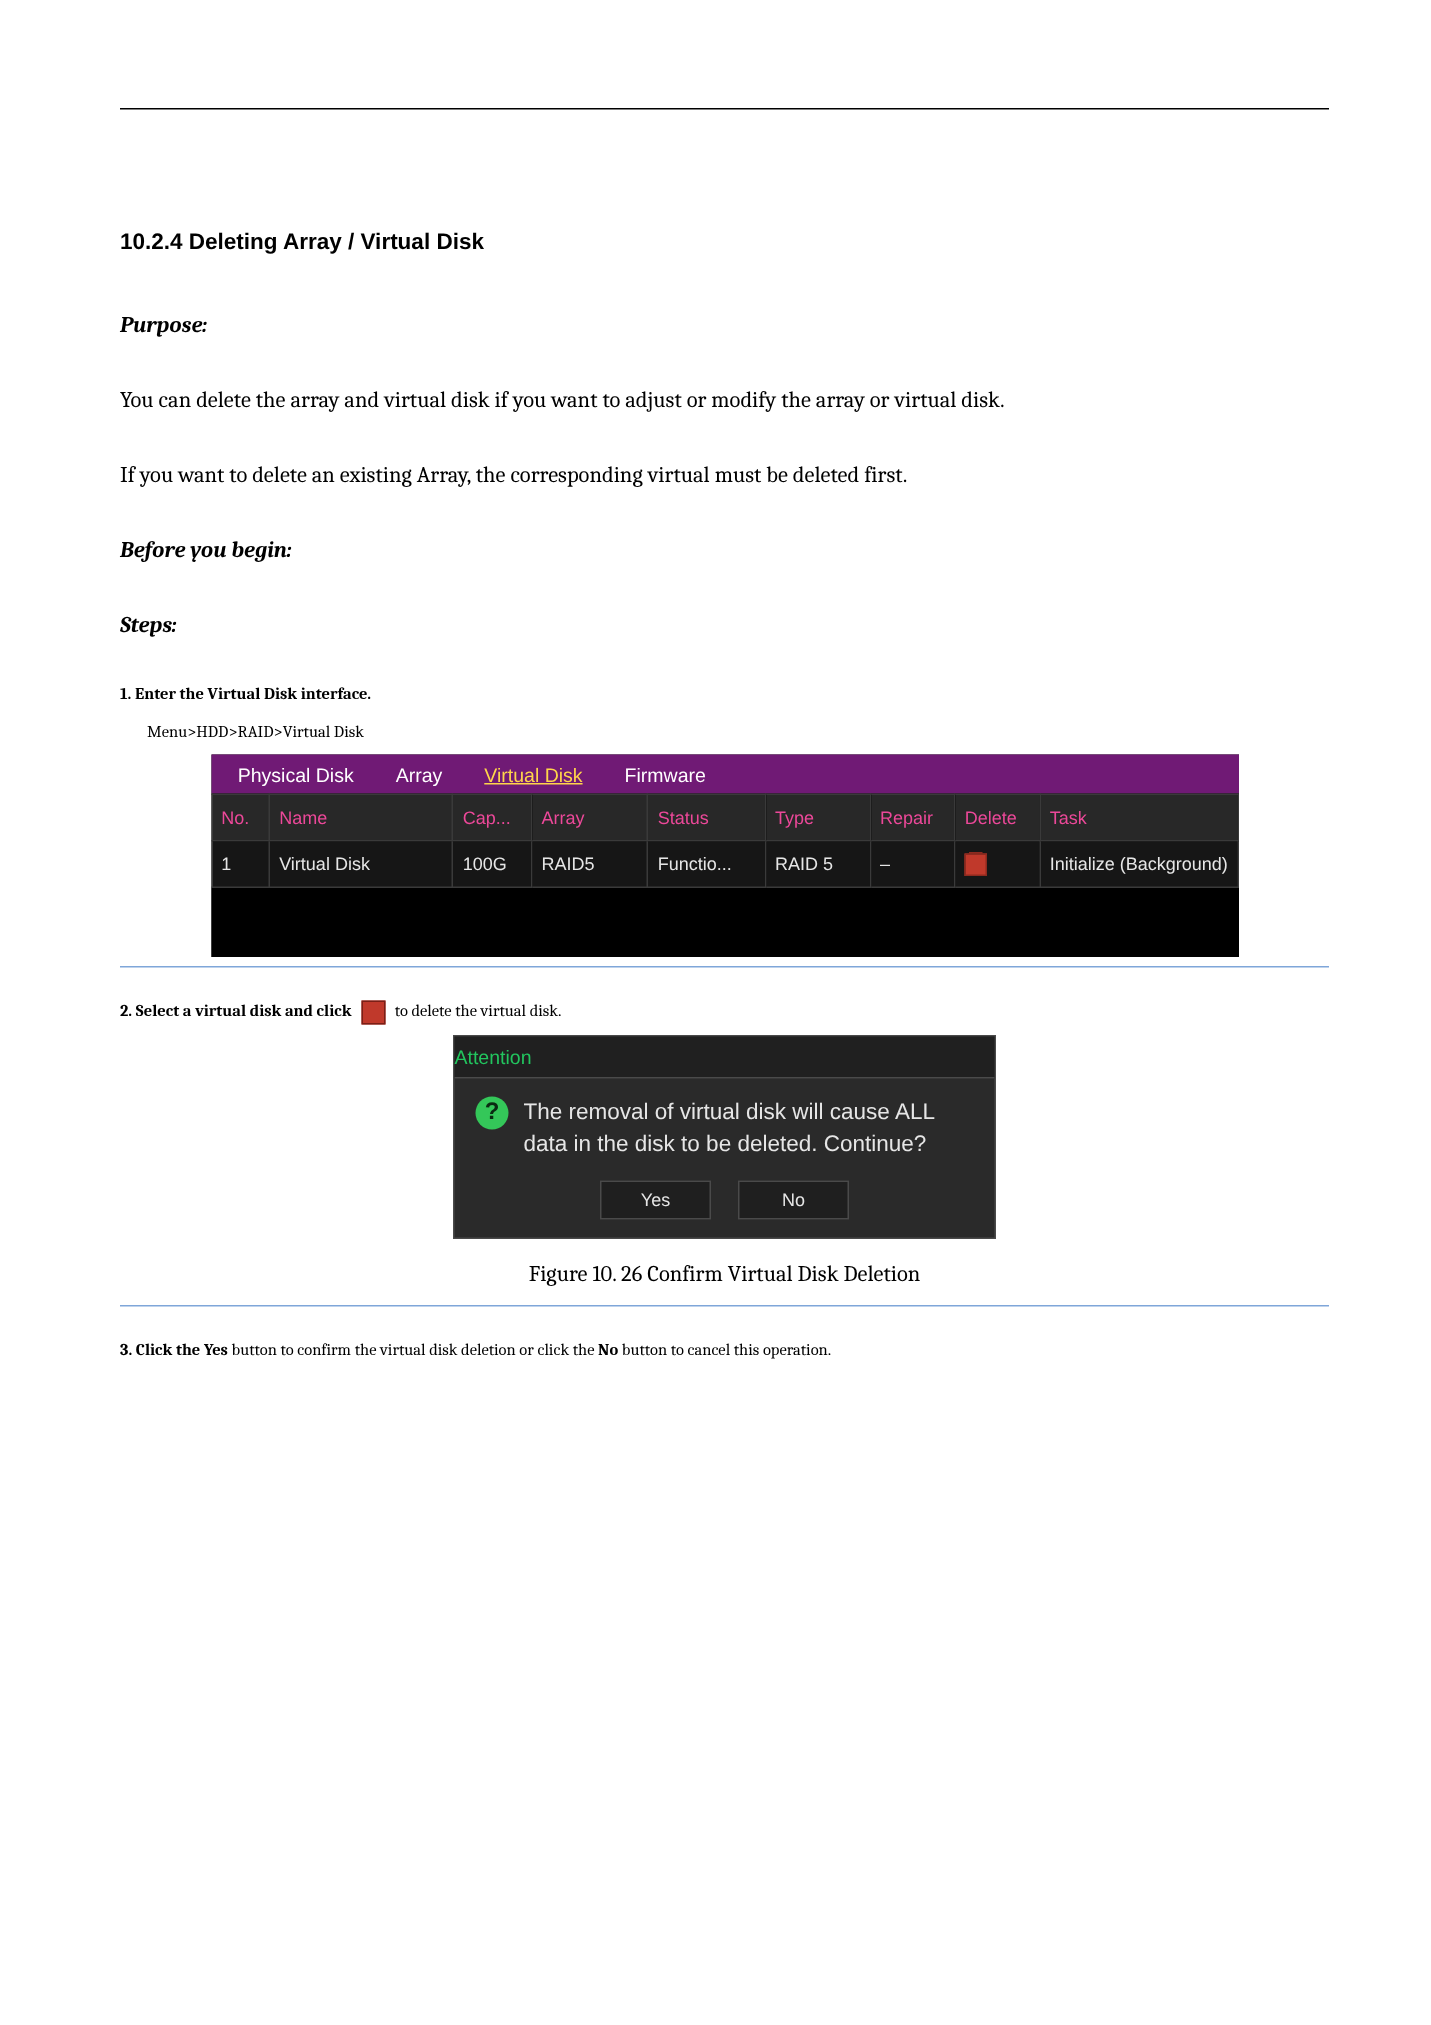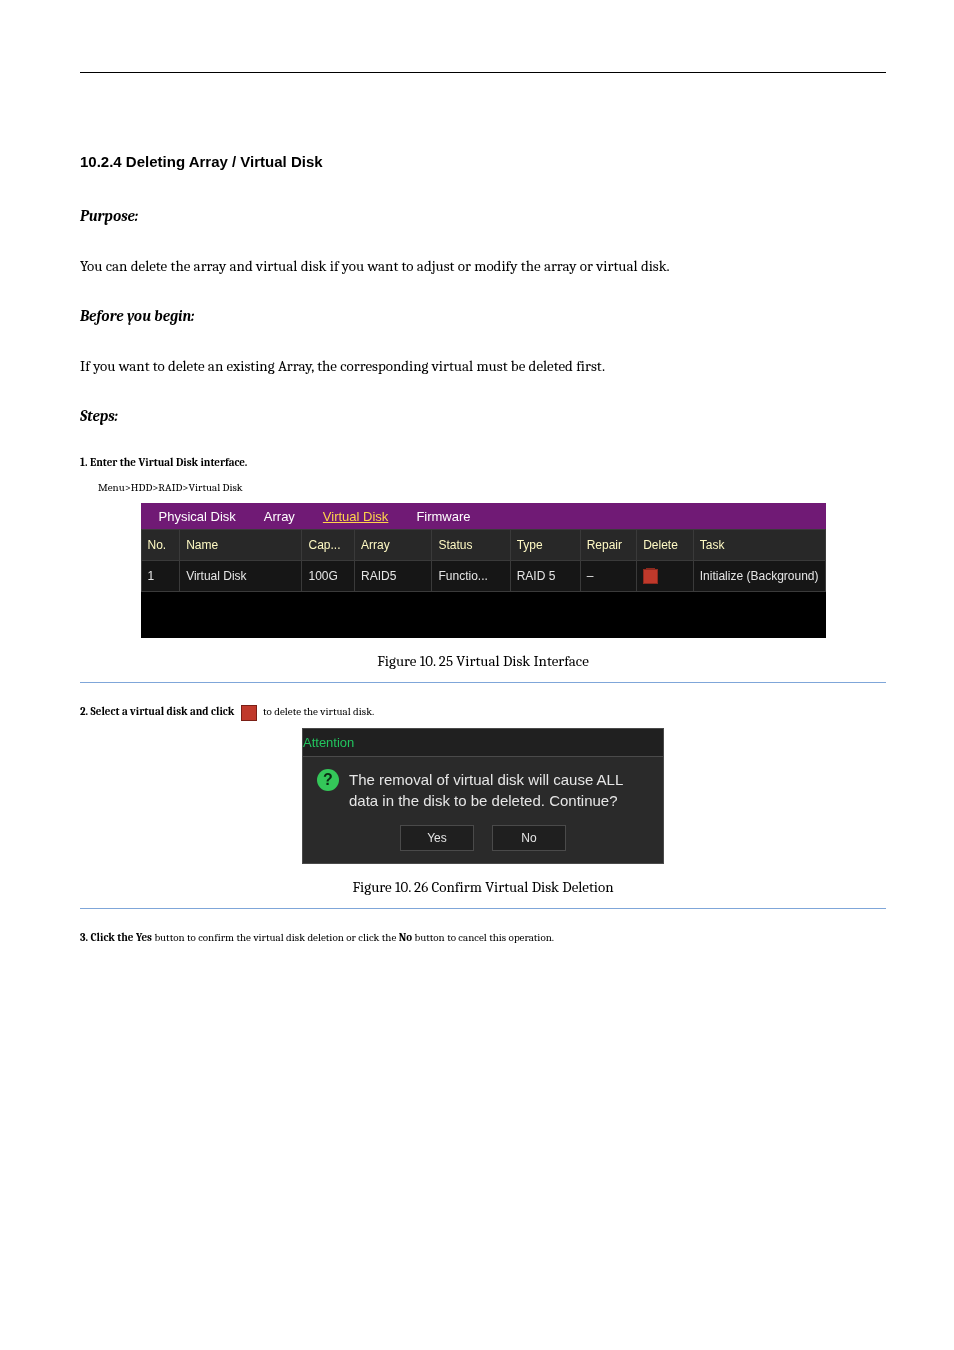--- a/index.html
+++ b/index.html
@@ -103,21 +103,21 @@
     text-align: left;
     font-weight: normal;
     padding: 4px 6px;
     height: 22px;
     border: 1px solid #3a3a3a;
     white-space: nowrap;
     overflow: hidden;
   }
   .vd-table thead th {
     background: #282828;
-    color: #fef9c3;
+    color: #ec4899;
   }
   .vd-table tbody td {
     background: #161616;
     color: #e6e6e6;
   }
   .vd-table .col-no     { width: 26px; }
   .vd-table .col-name   { width: 112px; }
   .vd-table .col-cap    { width: 40px; }
   .vd-table .col-array  { width: 66px; }
   .vd-table .col-status { width: 66px; }
@@ -225,24 +225,24 @@
 <div class="page">
   <hr class="top-rule">
 
   <h3 class="heading">10.2.4 Deleting Array / Virtual Disk</h3>
 
   <p class="body-text">
     <span class="bold-italic">Purpose:</span>
   </p>
   <p class="body-text">You can delete the array and virtual disk if you want to adjust or modify the array or virtual disk.</p>
 
+  <p class="body-text">If you want to delete an existing Array, the corresponding virtual must be deleted first.</p>
   <p class="body-text">
     <span class="bold-italic">Before you begin:</span>
   </p>
-  <p class="body-text">If you want to delete an existing Array, the corresponding virtual must be deleted first.</p>
 
 
   <p class="body-text">
     <span class="bold-italic">Steps:</span>
   </p>
 
   <div class="step-item">
     <span class="bold step-text">1. Enter the Virtual Disk interface.</span>
   </div>
   <div class="step-item" style="padding-left:18px;">Menu&gt;HDD&gt;RAID&gt;Virtual Disk</div>
@@ -278,21 +278,20 @@
           <td>RAID 5</td>
           <td>–</td>
           <td><span class="trash-icon"></span></td>
           <td>Initialize (Background)</td>
         </tr>
       </tbody>
     </table>
     <div class="vd-empty"></div>
   </div>
 
-  <div class="figure-caption">Figure 10. 25 Virtual Disk Interface</div>
   <hr class="section-rule">
 
   <div class="step-item">
     <span class="bold step-text">2. Select a virtual disk and click</span>
     <span class="attn-trash" style="width:14px;height:14px;vertical-align:middle;margin:0 4px;"></span>
     <span class="step-text">to delete the virtual disk.</span>
   </div>
 
   <div class="attn-wrap">
     <div class="attn-dialog">

